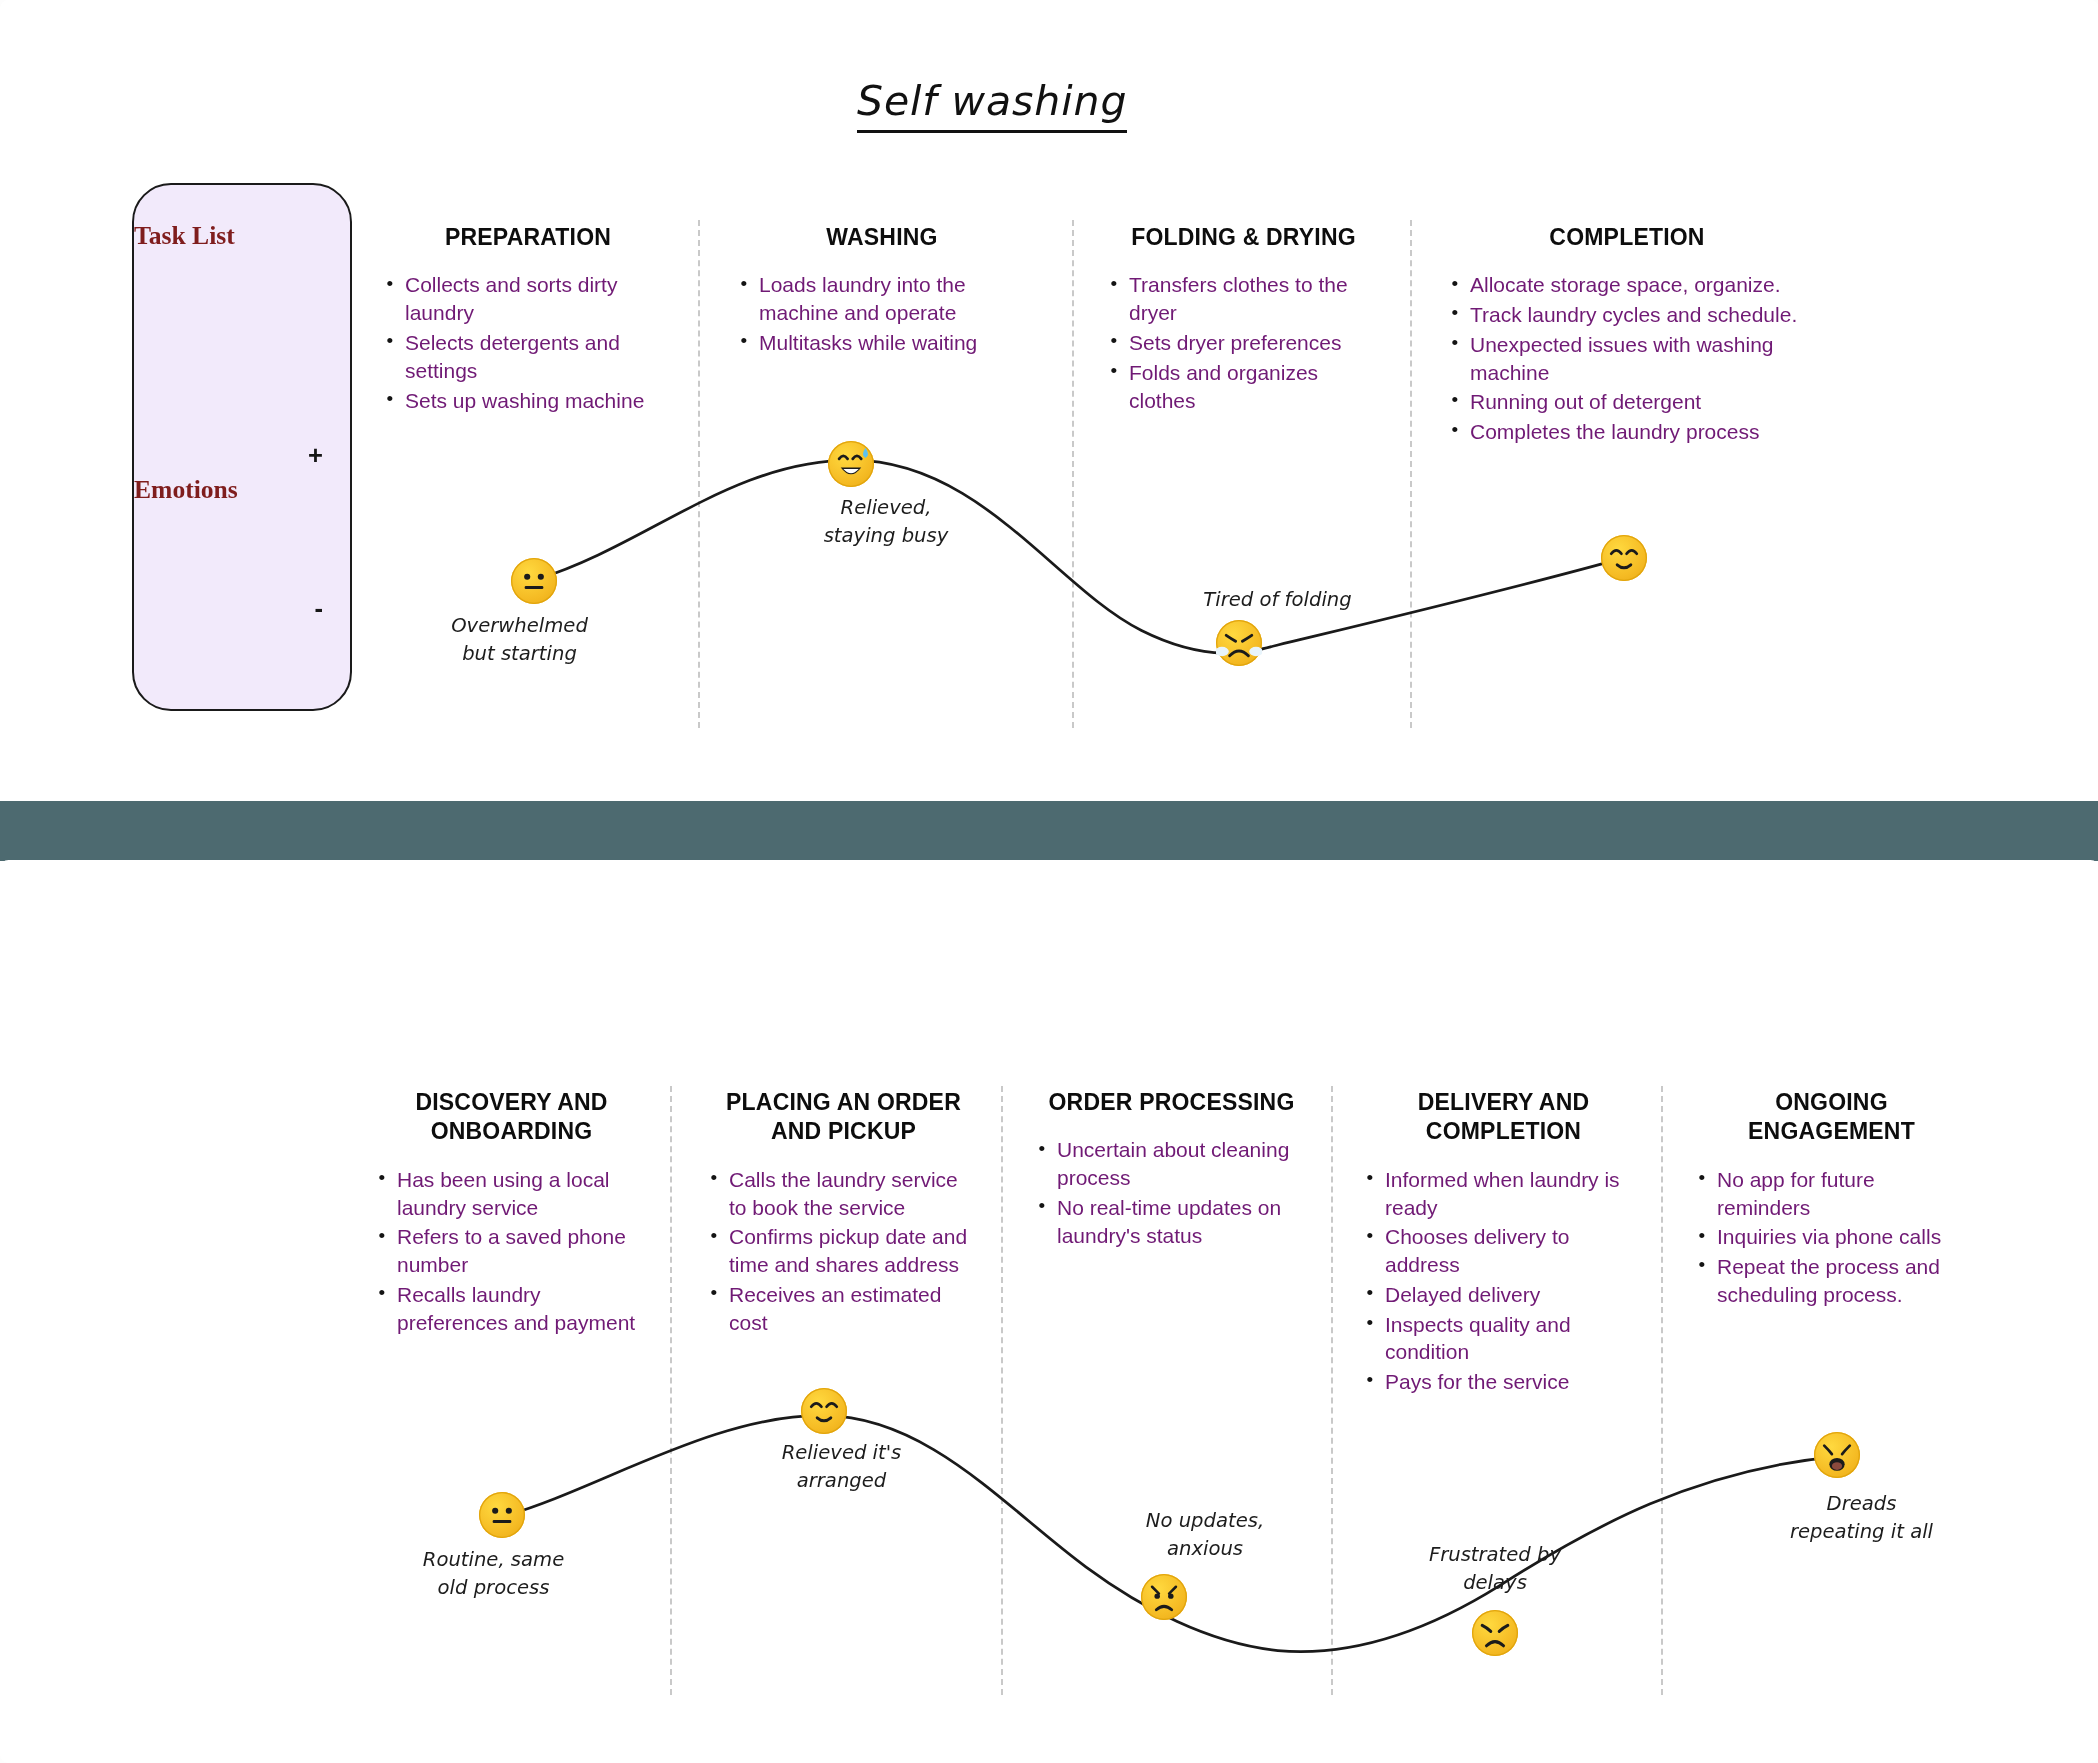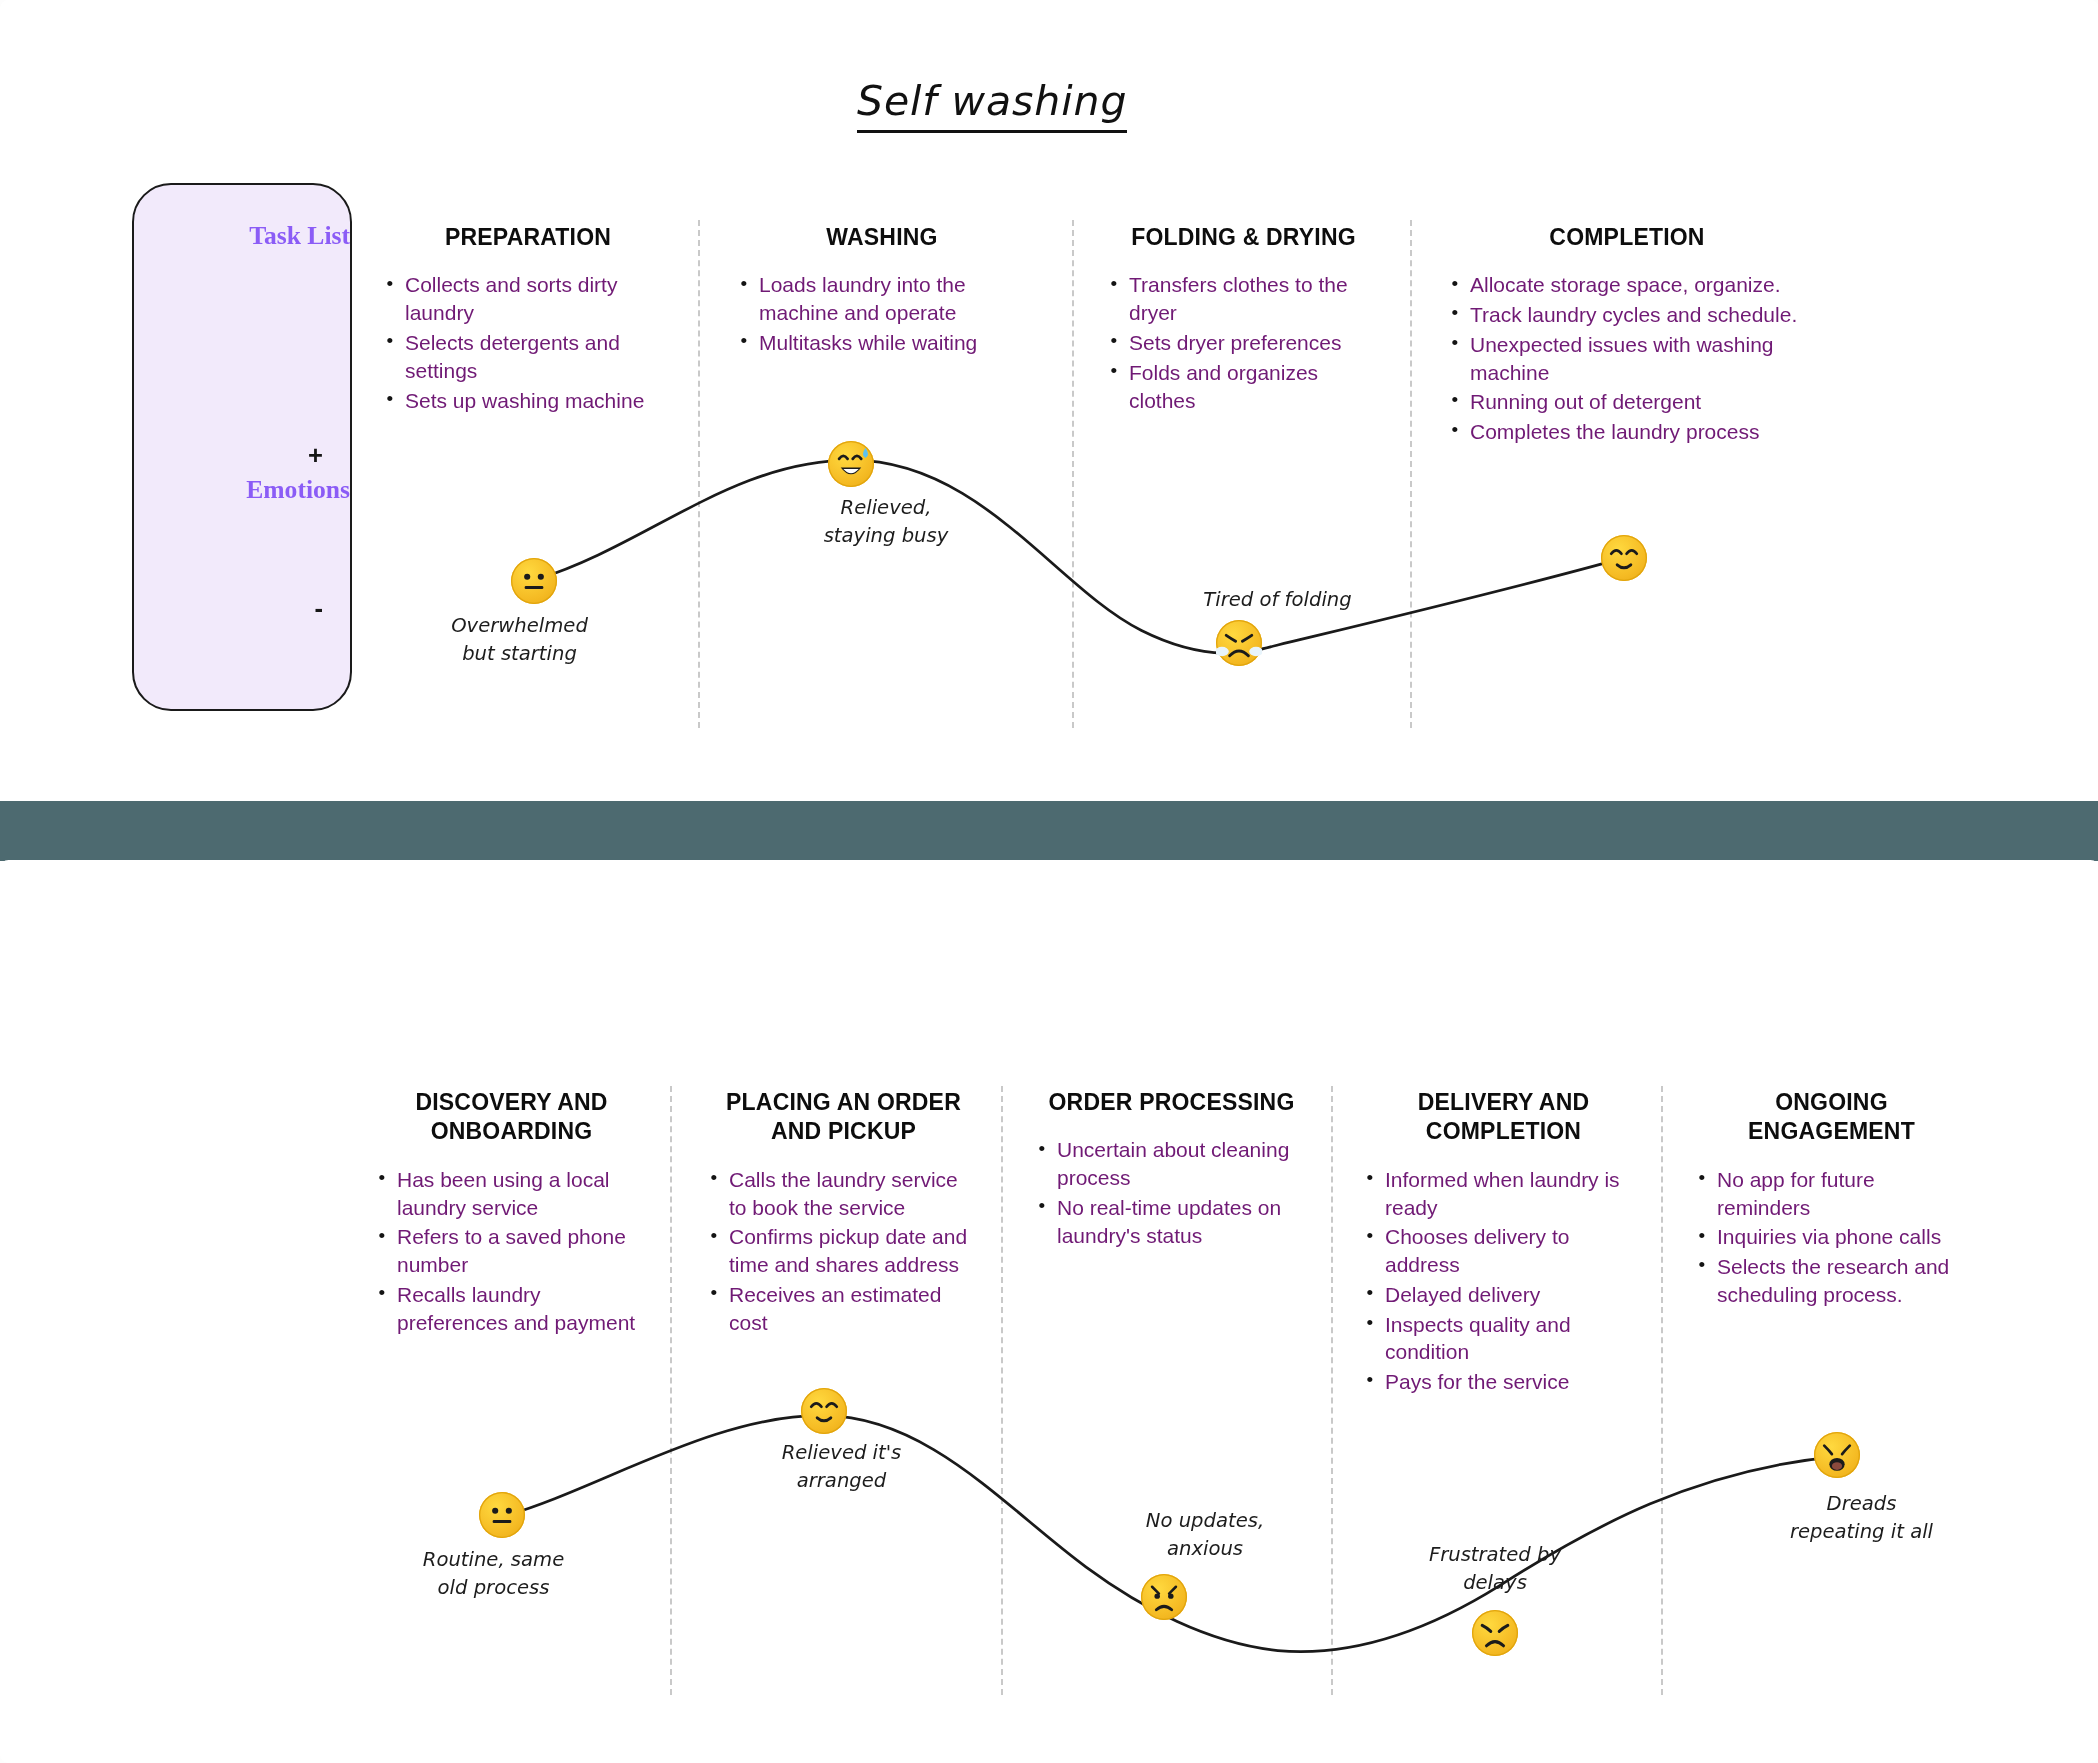--- a/index.html
+++ b/index.html
@@ -40,23 +40,23 @@
   
   .capsule{
     position:absolute;
     border:2.1px solid #1a1a1a;
     border-radius:39px;
     box-sizing:border-box;
   }
   #capsule-self{left:132px;top:183px;width:220px;height:528px;background:#f2eafb;}
 
   .capsule-label{
-    position:absolute;width:100%;text-align:right;
+    position:absolute;width:100%;text-align:left;
     font-family:"Liberation Serif", serif;
-    font-weight:700;color:#8b5cf6;font-size:25.6px;
+    font-weight:700;color:#7f1d1d;font-size:25.6px;
   }
   .capsule-sign{
     position:absolute;right:27px;
     font-family:"Liberation Sans", sans-serif;
     font-weight:700;color:#161616;font-size:25.6px;
   }
 
   
   .col{position:absolute;box-sizing:border-box;}
   .col-head{
@@ -251,21 +251,21 @@
         <li>Inspects quality and condition</li>
         <li>Pays for the service</li>
       </ul>
     </div>
 
     <div class="col" style="left:1695px;top:228px;width:273px;">
       <div class="col-head">ONGOING ENGAGEMENT</div>
       <ul class="col-list">
         <li>No app for future reminders</li>
         <li>Inquiries via phone calls</li>
-        <li>Selects the research and scheduling process.</li>
+        <li>Repeat the process and scheduling process.</li>
       </ul>
     </div>
 
     <svg class="curve" width="2099" height="903" viewBox="0 0 2464 1060">
       <path d="M 592 770 C 700 740, 840 650, 968 652 C 1090 654, 1180 760, 1275 830 C 1340 878, 1420 920, 1500 928 C 1590 936, 1680 902, 1760 852 C 1870 782, 1990 716, 2158 700" fill="none" stroke="#1a1a1a" stroke-width="3.2" stroke-linecap="round"></path>
     </svg>
 
     <div class="emo" style="left:479px;top:632px;">
       <svg width="46" height="46" viewBox="0 0 54 54">
         <circle cx="19" cy="22" r="3.6" fill="#1b1b1b"></circle>

